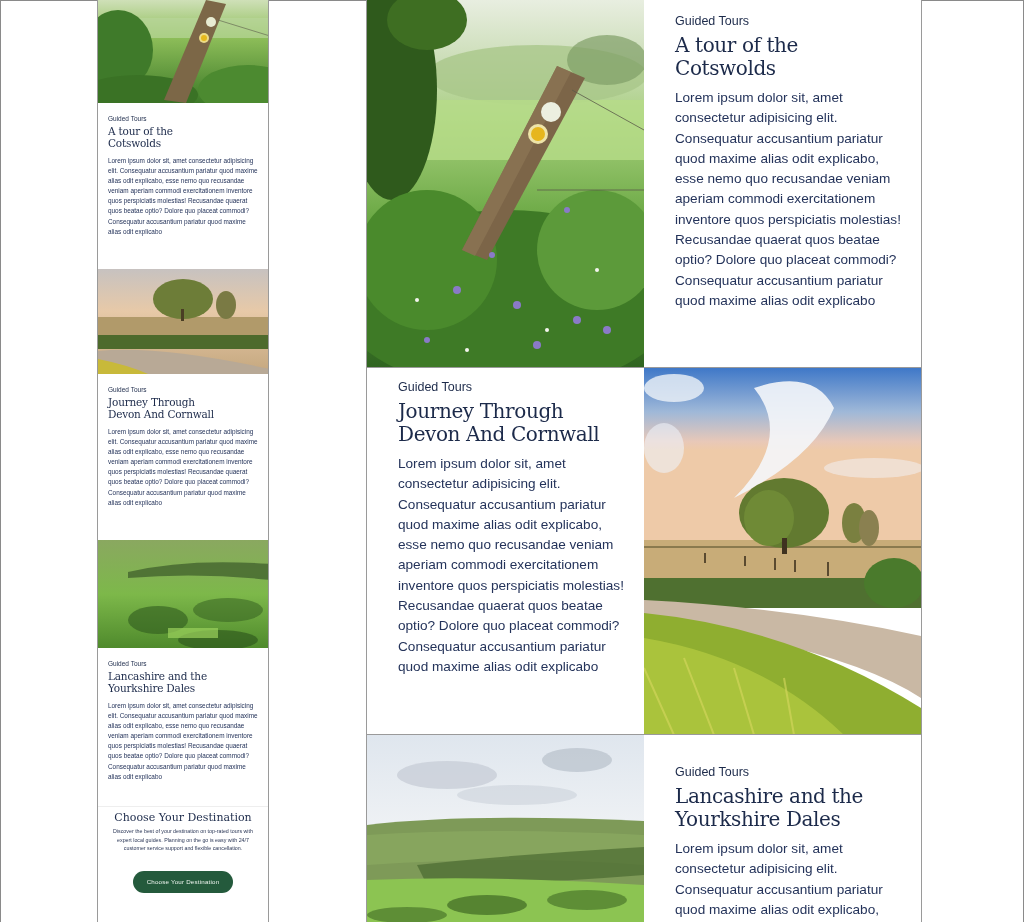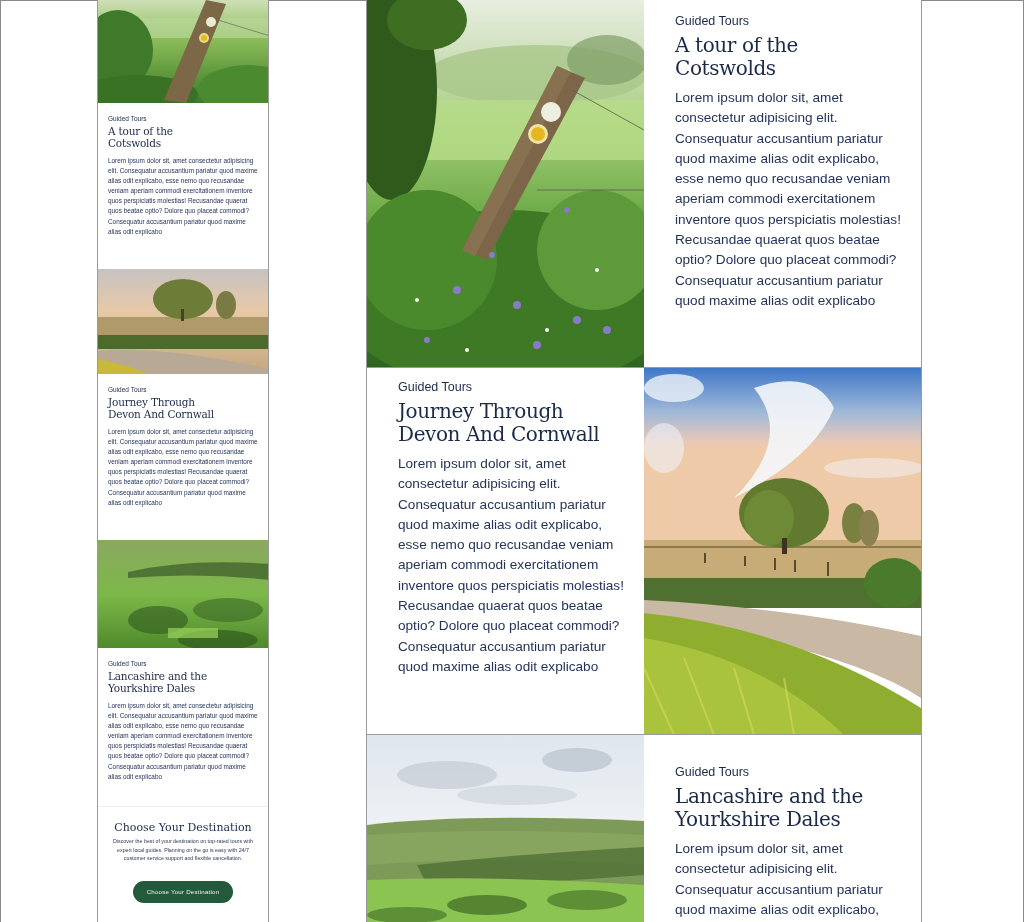--- a/index.html
+++ b/index.html
@@ -9,21 +9,21 @@
   .frame-left { position: absolute; left: 0; top: 0; width: 1px; height: 922px; background: #8a8a8a; }
   .frame-right { position: absolute; right: 0; top: 0; width: 1px; height: 922px; background: #8a8a8a; }
 
   
   .mobile { position: absolute; left: 97px; top: 0; width: 172px; height: 922px; border-left: 1px solid #9a9a9a; border-right: 1px solid #9a9a9a; background: #fff; overflow: hidden; }
   .m-img { width: 100%; position: relative; overflow: hidden; }
   .m-card { padding: 12px 10px 0 10px; }
   .m-eyebrow { font-size: 6.5px; color: #1c2a4a; margin-bottom: 4px; }
   .m-title { font-family: "DejaVu Serif", serif; font-size: 10.5px; line-height: 11.5px; color: #1c2a4a; margin-bottom: 7px; letter-spacing: -0.2px; }
   .m-body { font-size: 6.4px; line-height: 10.1px; color: #24335a; }
-  .m-cta { text-align: center; padding: 14px 8px 0 8px; }
+  .m-cta { text-align: center; padding: 4px 8px 0 8px; }
   .m-cta-title { font-family: "DejaVu Serif", serif; font-size: 11px; color: #1c2a4a; margin-bottom: 3px; }
   .m-cta-text { font-size: 5.3px; line-height: 8.6px; color: #2a3656; }
   .m-btn { display: inline-block; margin-top: 18px; width: 100px; height: 22px; border-radius: 11px; background: #245a3c; color: #eef4ef; font-size: 6.2px; line-height: 22px; letter-spacing: 0.2px; border: none; }
 
   
   .desktop { position: absolute; left: 366px; top: 0; width: 556px; height: 922px; border-left: 1px solid #9a9a9a; border-right: 1px solid #9a9a9a; background: #fff; overflow: hidden; }
   .row { position: absolute; left: 0; width: 554px; display: flex; }
   .row.r1 { top: 0; height: 367px; }
   .row.r2 { top: 367px; height: 367px; border-top: 1px solid #9a9a9a; }
   .row.r3 { top: 734px; height: 188px; border-top: 1px solid #9a9a9a; }

